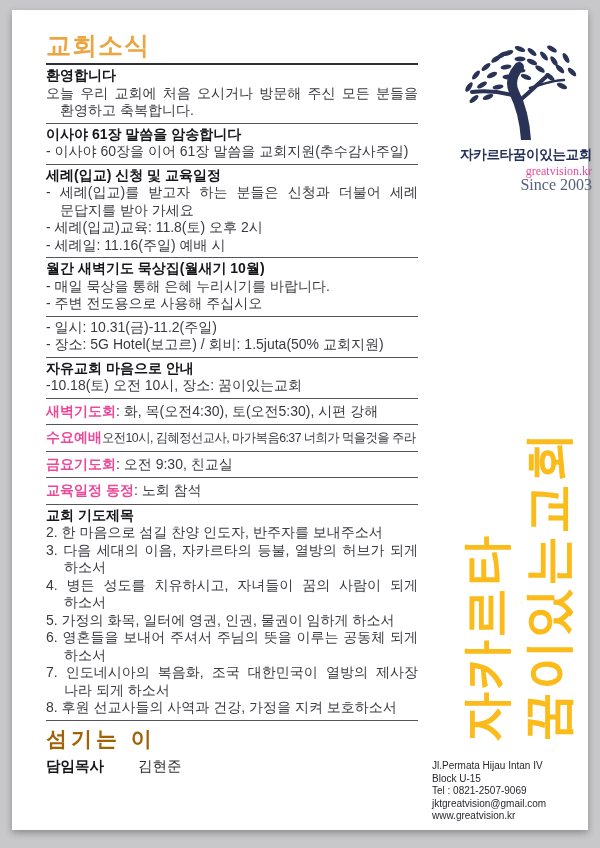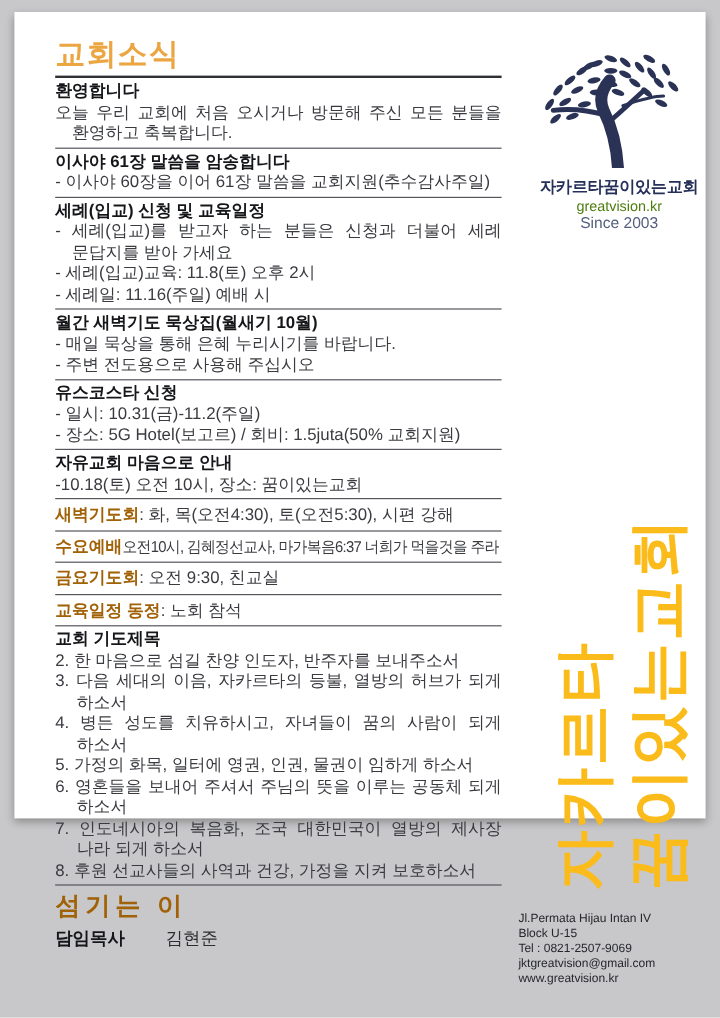--- a/index.html
+++ b/index.html
@@ -2,67 +2,67 @@
 <html><head>
 <meta charset="utf-8">
 <style>
   html,body{margin:0;padding:0;}
   body{
     width:600px;height:848px;position:relative;background:#c8c8ca;
     font-family:"Liberation Sans","DejaVu Sans",sans-serif;
     overflow:hidden;
   }
   .page{
-    position:absolute;left:12px;top:10px;width:576px;height:672px;
+    position:absolute;left:12px;top:10px;width:576px;height:820px;
     background:#ffffff;box-shadow:0 3px 7px rgba(0,0,0,.3);
   }
   
   .left-col{position:absolute;left:34px;top:20px;width:372px;}
   .title{
     margin:0;font-size:25px;line-height:30px;font-weight:bold;
     color:#EBA642;letter-spacing:1px;
     padding-bottom:3px;border-bottom:2px solid #2f3034;
   }
   .block{
     border-bottom:1px solid #55565c;
     padding:2px 0 3px;
     font-size:14px;line-height:17.5px;color:#3a3b40;
   }
   .blk-heading{font-weight:bold;color:#151619;word-break:keep-all;}
   .body-line{
     text-align:justify;word-break:keep-all;
     padding-left:14px;text-indent:-14px;
   }
   .block.inline{padding:4px 0;white-space:nowrap;}
-  .lbl{font-weight:bold;color:#a16207;}
+  .lbl{font-weight:bold;color:#ec4899;}
   .block.condensed .row-text{
     display:inline-block;font-size:13px;letter-spacing:-.6px;
     transform:scaleX(.95);transform-origin:left center;
   }
   .num-line{
     text-align:justify;word-break:keep-all;
     padding-left:18px;text-indent:-18px;
   }
   
   .staff-heading{
     margin:5px 0 4px;font-size:21px;line-height:26px;font-weight:bold;
     color:#a16207;letter-spacing:4px;
   }
   .staff-row{
     display:grid;grid-template-columns:92px 1fr;
     font-size:14.5px;line-height:20px;color:#2c2d31;
   }
   .staff-lbl{font-weight:bold;white-space:pre;color:#151619;}
   
   .logo-wrap{
-    position:absolute;left:428px;top:34px;width:152px;text-align:center;
+    position:absolute;left:428px;top:34px;width:152px;text-align:right;font-family:Liberation Serif, serif;
   }
   .logo-name{font-size:13.5px;font-weight:bold;color:#25305a;letter-spacing:-.3px;margin-top:2px;}
-  .logo-site{font-size:12px;color:#4d7c0f;line-height:14px;}
-  .logo-since{font-size:13px;color:#55607e;line-height:14px;}
+  .logo-site{font-size:12px;color:#ec4899;line-height:14px;}
+  .logo-since{font-size:16px;color:#55607e;line-height:14px;}
   .vertical-banner{
     position:absolute;left:341px;top:506px;width:328px;height:124px;
     transform:rotate(-90deg);
     color:#FBBC1B;font-weight:bold;font-size:50px;line-height:62px;
     letter-spacing:2px;white-space:nowrap;text-align:left;
   }
   .address{
     position:absolute;left:420px;top:750px;width:160px;
     font-size:10px;line-height:12.5px;color:#26272b;
   }
@@ -88,21 +88,20 @@
           <div class="body-line">- 세례(입교)를 받고자 하는 분들은 신청과 더불어 세례 문답지를 받아 가세요</div>
           <div class="body-line">- 세례(입교)교육: 11.8(토) 오후 2시</div>
           <div class="body-line">- 세례일: 11.16(주일) 예배 시</div>
         </div>
         <div class="block section">
           <div class="blk-heading">월간 새벽기도 묵상집(월새기 10월)</div>
           <div class="body-line">- 매일 묵상을 통해 은혜 누리시기를 바랍니다.</div>
           <div class="body-line">- 주변 전도용으로 사용해 주십시오</div>
         </div>
         <div class="block section">
-          <div class="blk-heading">유스코스타 신청</div>
           <div class="body-line">- 일시: 10.31(금)-11.2(주일)</div>
           <div class="body-line">- 장소: 5G Hotel(보고르) / 회비: 1.5juta(50% 교회지원)</div>
         </div>
         <div class="block section">
           <div class="blk-heading">자유교회 마음으로 안내</div>
           <div class="body-line">-10.18(토) 오전 10시, 장소: 꿈이있는교회</div>
         </div>
         <div class="block inline"><span class="lbl">새벽기도회</span><span class="row-text">: 화, 목(오전4:30), 토(오전5:30), 시편 강해</span></div>
         <div class="block inline condensed"><span class="lbl">수요예배</span><span class="row-text"> 오전10시, 김혜정선교사, 마가복음6:37 너희가 먹을것을 주라</span></div>
         <div class="block inline"><span class="lbl">금요기도회</span><span class="row-text">: 오전 9:30, 친교실</span></div>

